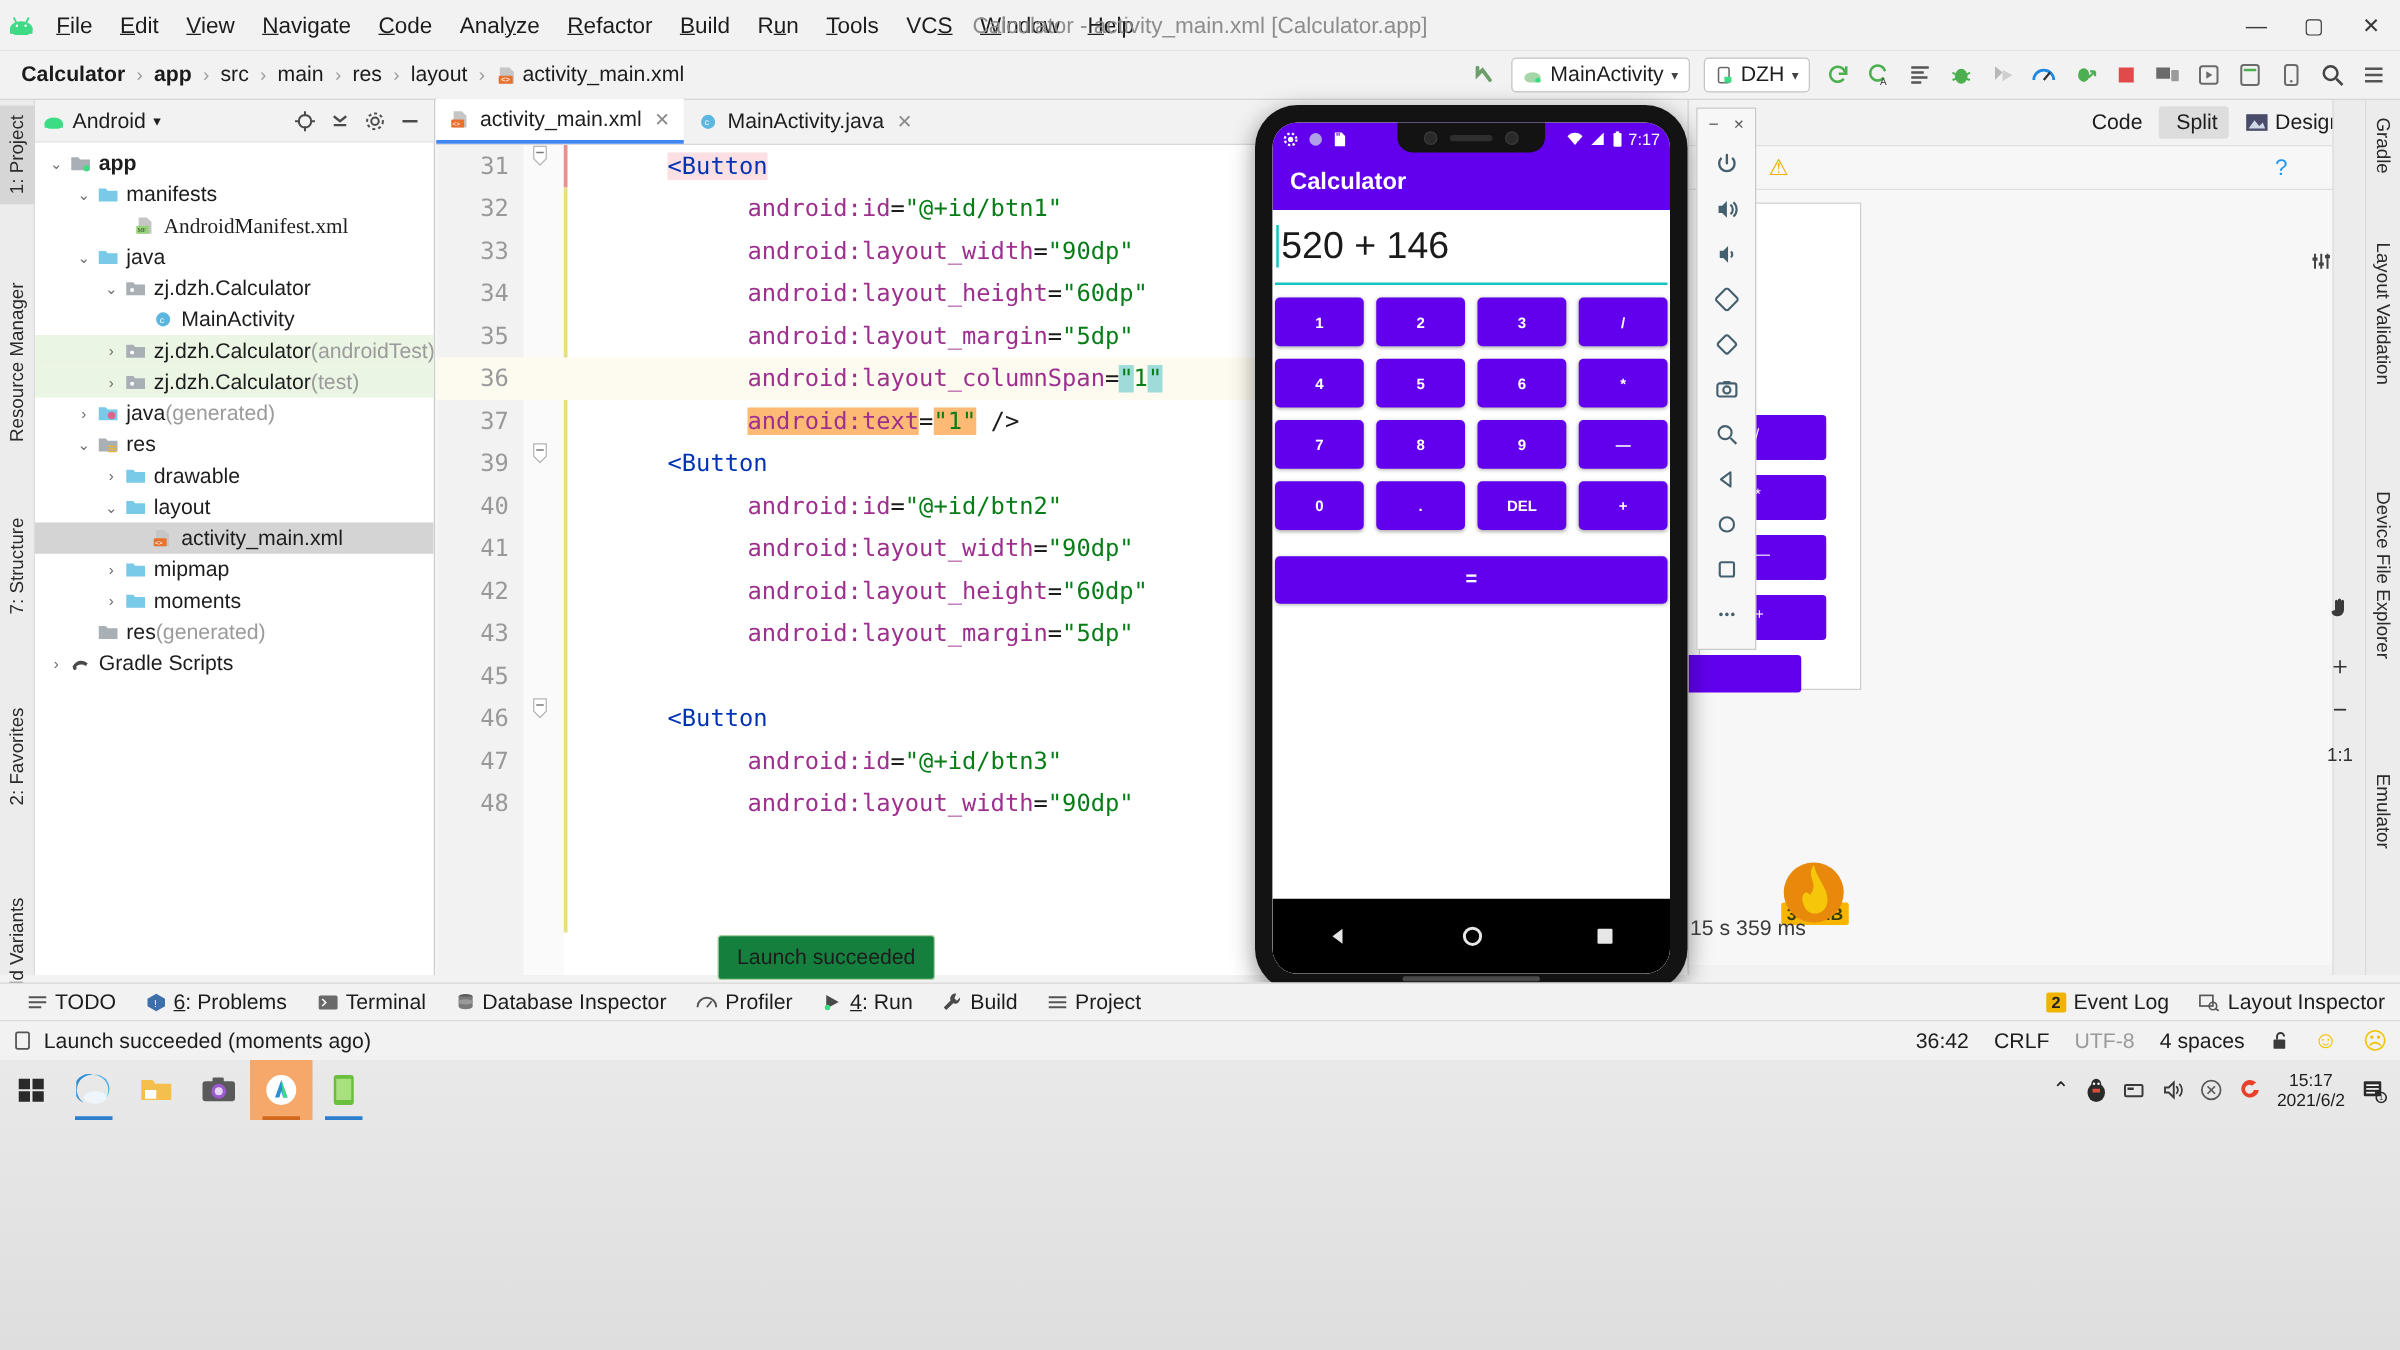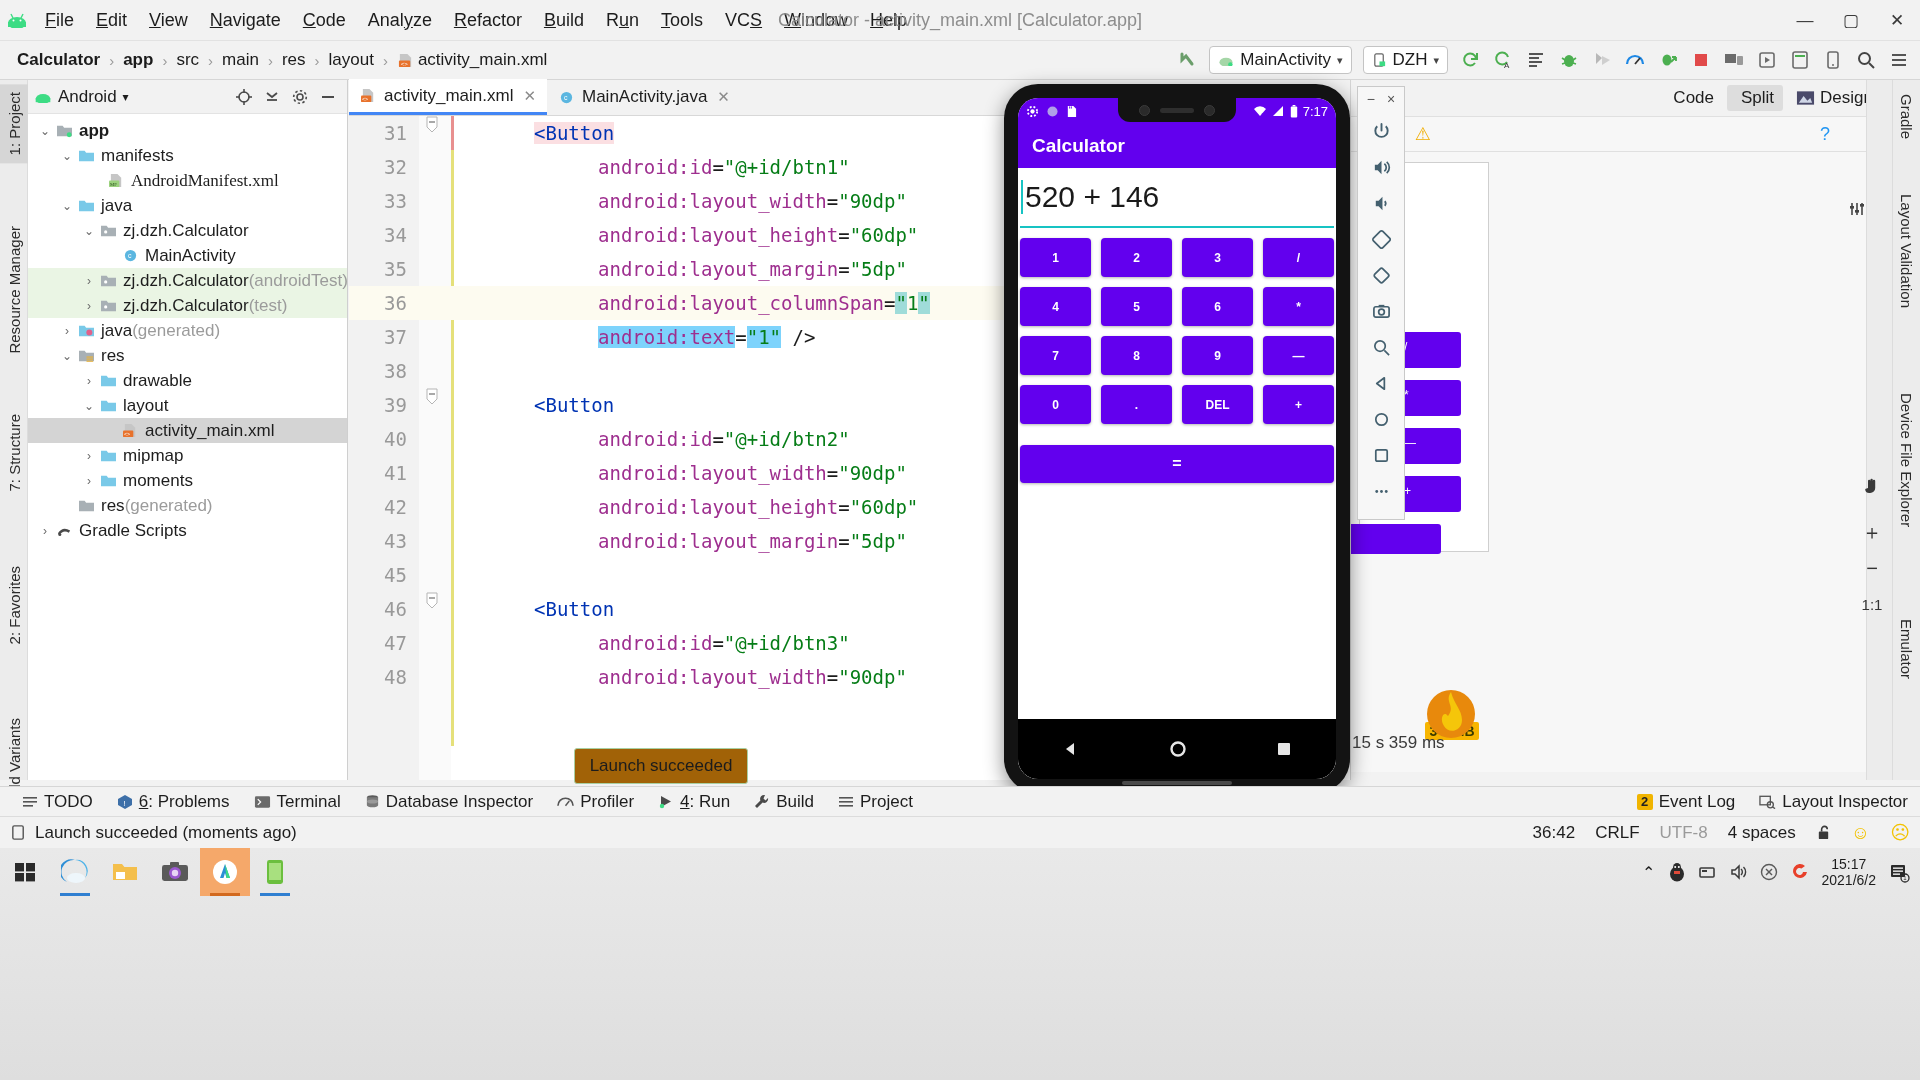--- a/index.html
+++ b/index.html
@@ -114,21 +114,21 @@
   }
   .cline .fold { position:absolute; left:76px; width:20px; text-align:center; color:#9a9a9a; font-size:13px;}
   .cline .txt { position:absolute; left:185px; }
   .cline.hl { background:#fdfbf0; }
   .k-tag { color:#0033b3; }
   .k-attr { color:#9e2f8f; }
   .k-val { color:#067d17; }
   .k-op  { color:#1b1b1b; }
   .sel-tag { background:#fbdfe2; }
   .sel-q { background:#9fdcd9; }
-  .sel-attr { background:#7dd3fc; }
+  .sel-attr { background:#fdba74; }
   .caret-bar { position:absolute; left:102px; top:0; width:3px; height:34px; background:#e8908f; }
   .yellow-bar { position:absolute; left:102px; width:3px; background:#e5e07a; }
 
   
   .ebc {
     position:absolute; left:349px; top:794px; width:1001px; height:23px;
     display:flex; align-items:center; font-size:17px; color:#3e7a3e; gap:4px; padding-left:100px;
     background:#fff;
   }
   .ebc .sep { color:#999; }
@@ -230,21 +230,21 @@
     background:#f7b500; color:#3b3b00; font-size:14px; font-weight:bold;
     padding:1px 4px; border-radius:2px;
   }
 
   
   .buildtime { position:absolute; left:1352px; top:733px; font-size:17px; color:#3a3a3a; }
 
   
   .tooltip {
     position:absolute; left:574px; top:748px; width:174px; height:36px;
-    background:#a16207; border:1px solid #a9cfa2; border-radius:3px;
+    background:#15803d; border:1px solid #a9cfa2; border-radius:3px;
     display:flex; align-items:center; justify-content:center; font-size:17px; color:#1c1c1c;
   }
 
   
   .toolbar-bottom {
     position:absolute; left:0; top:786px; width:1920px; height:30px;
     background:#f2f2f2; border-top:1px solid #d6d6d6;
     display:flex; align-items:center; font-size:17px; padding-left:10px; gap:0;
   }
   .tw { display:flex; align-items:center; gap:6px; padding:3px 12px; white-space:nowrap; }
@@ -713,21 +713,20 @@
           <div class="cline"><span class="ln">31</span><span class="fold"><svg width="14" height="17" viewBox="0 0 14 17">
                 <path d="M2 1 h10 v10 l-5 5 l-5 -5 z" fill="#fff" stroke="#b5b5b5" stroke-width="1"></path>
                 <line x1="4" y1="6" x2="10" y2="6" stroke="#7a7a7a" stroke-width="1.3"></line>
               </svg></span><span class="txt" style="left: 185px;"><span class="k-tag sel-tag">&lt;Button</span></span></div>
           <div class="cline"><span class="ln">32</span><span class="txt" style="left: 249px;"><span class="k-attr">android:id</span><span class="k-op">=</span><span class="k-val">"@+id/btn1"</span></span></div>
           <div class="cline"><span class="ln">33</span><span class="txt" style="left: 249px;"><span class="k-attr">android:layout_width</span><span class="k-op">=</span><span class="k-val">"90dp"</span></span></div>
           <div class="cline"><span class="ln">34</span><span class="txt" style="left: 249px;"><span class="k-attr">android:layout_height</span><span class="k-op">=</span><span class="k-val">"60dp"</span></span></div>
           <div class="cline"><span class="ln">35</span><span class="txt" style="left: 249px;"><span class="k-attr">android:layout_margin</span><span class="k-op">=</span><span class="k-val">"5dp"</span></span></div>
           <div class="cline hl"><span class="ln">36</span><span class="txt" style="left: 249px;"><span class="k-attr">android:layout_columnSpan</span><span class="k-op">=</span><span class="k-val sel-q">"</span><span class="k-val">1</span><span class="k-val sel-q">"</span></span></div>
           <div class="cline"><span class="ln">37</span><span class="txt" style="left: 249px;"><span class="k-attr sel-attr">android:text</span><span class="k-op">=</span><span class="k-val sel-attr">"1"</span><span class="k-op"> /&gt;</span></span></div>
-          <div class="cline"><span class="ln">38</span><span class="txt" style="left: 185px;"></span></div>
           <div class="cline"><span class="ln">39</span><span class="fold"><svg width="14" height="17" viewBox="0 0 14 17">
                 <path d="M2 1 h10 v10 l-5 5 l-5 -5 z" fill="#fff" stroke="#b5b5b5" stroke-width="1"></path>
                 <line x1="4" y1="6" x2="10" y2="6" stroke="#7a7a7a" stroke-width="1.3"></line>
               </svg></span><span class="txt" style="left: 185px;"><span class="k-tag">&lt;Button</span></span></div>
           <div class="cline"><span class="ln">40</span><span class="txt" style="left: 249px;"><span class="k-attr">android:id</span><span class="k-op">=</span><span class="k-val">"@+id/btn2"</span></span></div>
           <div class="cline"><span class="ln">41</span><span class="txt" style="left: 249px;"><span class="k-attr">android:layout_width</span><span class="k-op">=</span><span class="k-val">"90dp"</span></span></div>
           <div class="cline"><span class="ln">42</span><span class="txt" style="left: 249px;"><span class="k-attr">android:layout_height</span><span class="k-op">=</span><span class="k-val">"60dp"</span></span></div>
           <div class="cline"><span class="ln">43</span><span class="txt" style="left: 249px;"><span class="k-attr">android:layout_margin</span><span class="k-op">=</span><span class="k-val">"5dp"</span></span></div>
           <div class="cline"><span class="ln">45</span><span class="txt" style="left: 185px;"></span></div>
           <div class="cline"><span class="ln">46</span><span class="fold"><svg width="14" height="17" viewBox="0 0 14 17">

